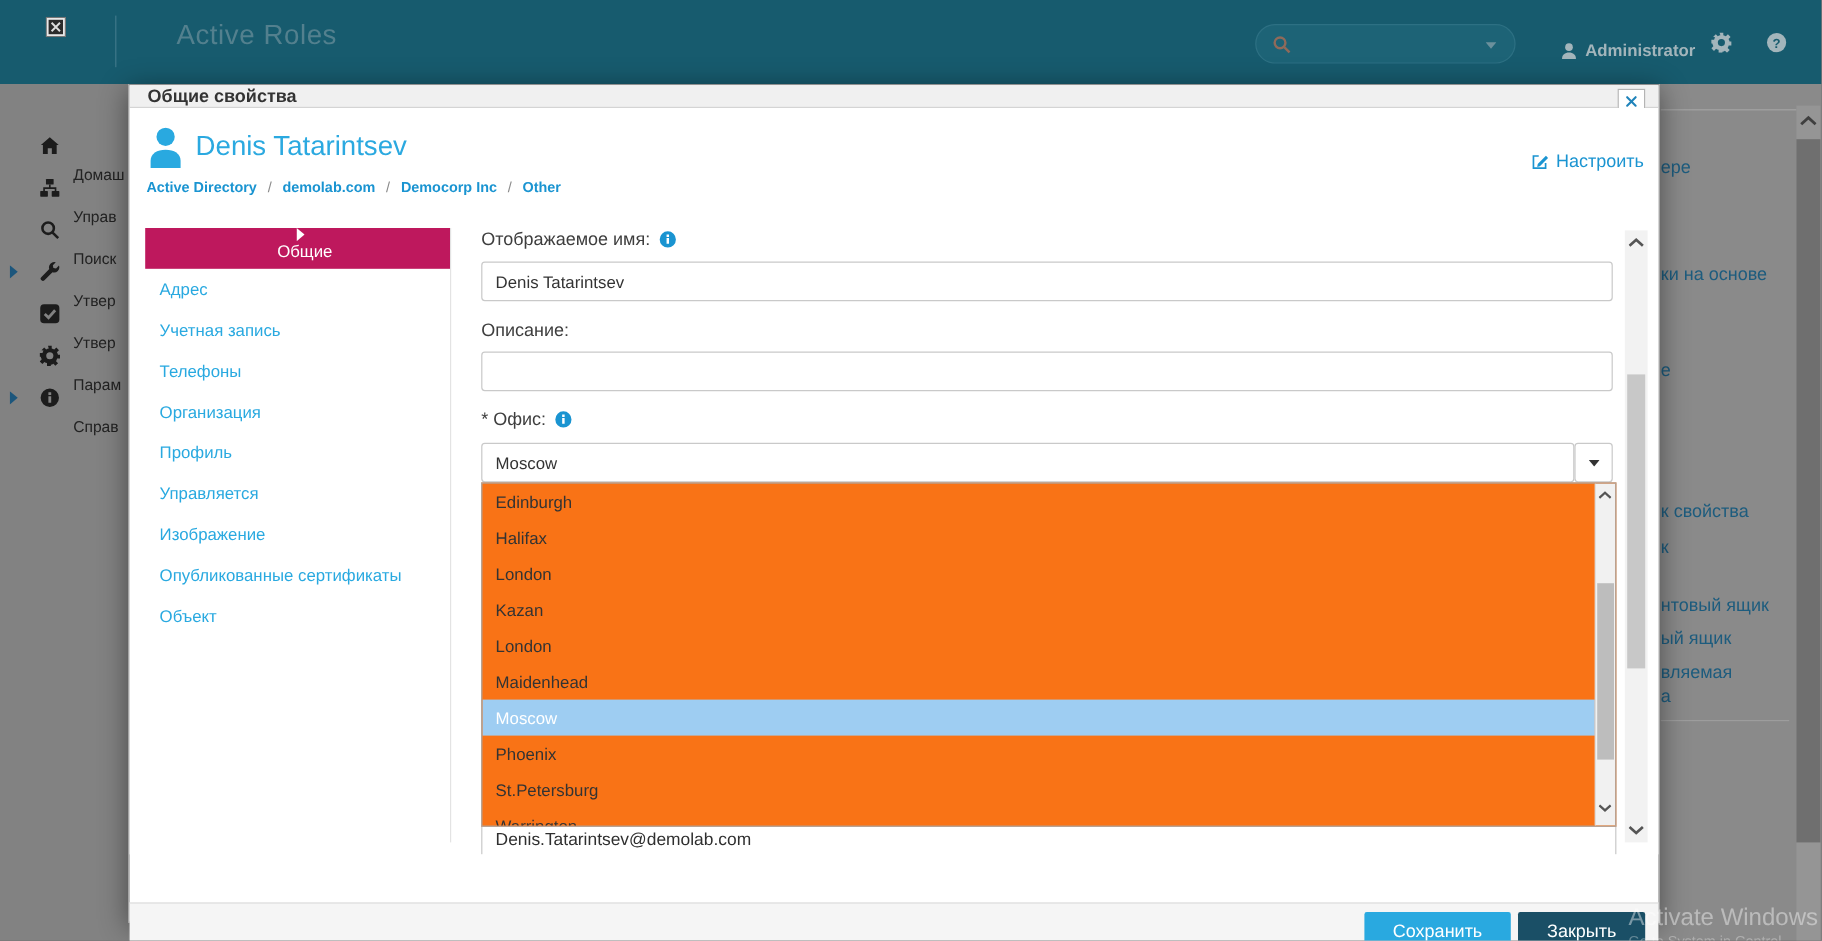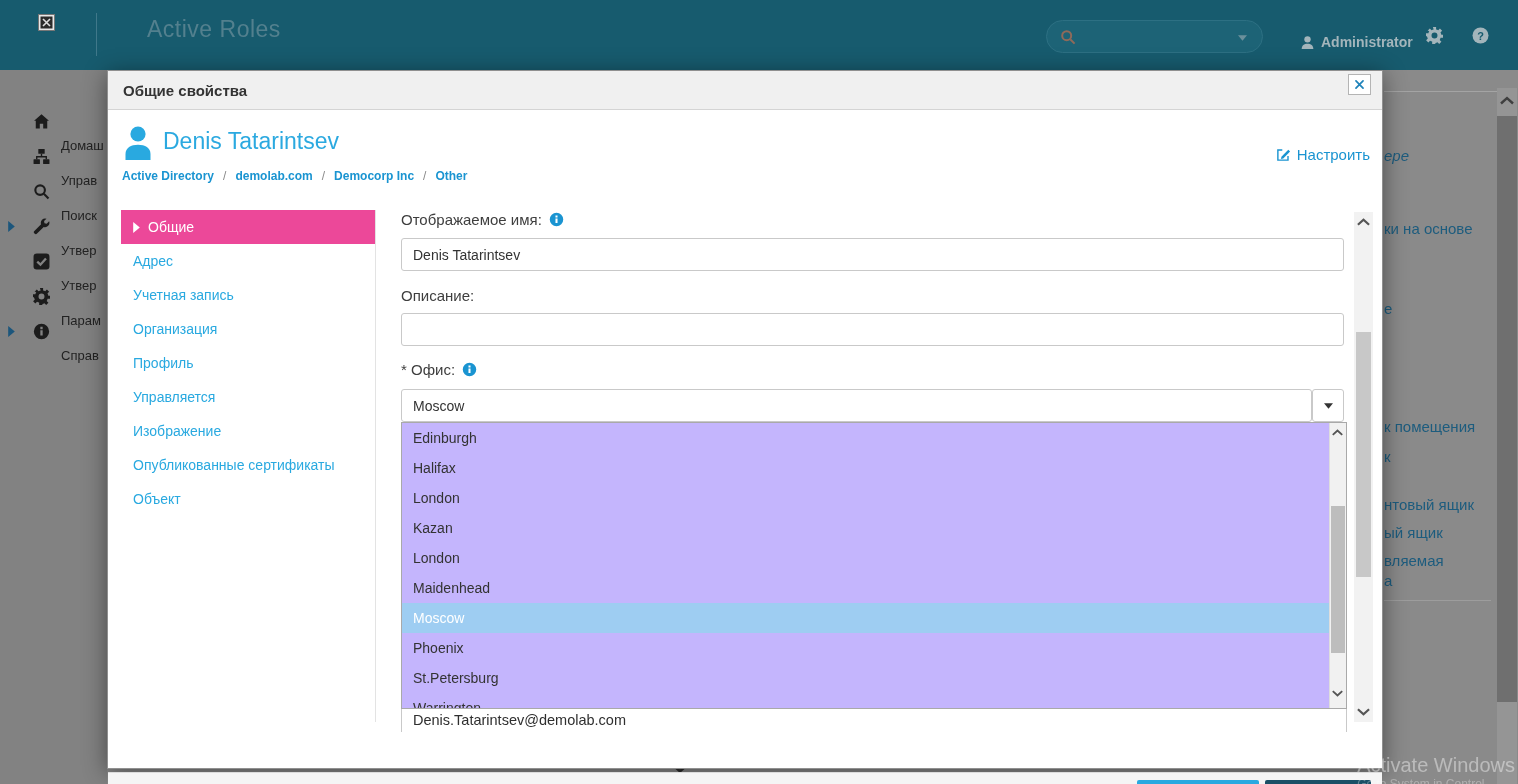--- a/index.html
+++ b/index.html
@@ -37,51 +37,51 @@
   .panel-divider{position:absolute;left:1277px;top:530px;width:107px;height:1px;background:#9d9d9d;}
   .bg-chevron{position:absolute;left:565px;top:694px;width:16px;height:9px;color:#2b2b2b;cursor:pointer;}
   .bg-teal-frag{position:absolute;left:303px;top:706px;width:12px;height:7px;background:#1f7d9c;}
   .bg-bottomline{position:absolute;left:145px;top:710px;width:655px;height:1px;background:#737373;}
   .page-scrollbar{position:absolute;left:1390px;top:18px;width:20px;bottom:0;background:#959595;cursor:pointer;}
   .ps-up{position:absolute;top:8px;left:3px;width:14px;height:9px;color:#3f3f3f;}
   .ps-thumb{position:absolute;top:28px;left:0;right:0;height:586px;background:#6f6f6f;}
 
   
   .modal{position:absolute;left:107px;top:70px;width:1276px;height:699px;background:#fff;border:1px solid #909090;box-shadow:0 4px 22px rgba(0,0,0,.45);z-index:40;}
-  .modal-titlebar{position:relative;height:39px;background:#f0f0f0;border-bottom:1px solid #d4d4d4;display:flex;align-items:center;padding-left:15px;}
+  .modal-titlebar{position:relative;height:19px;background:#f0f0f0;border-bottom:1px solid #d4d4d4;display:flex;align-items:center;padding-left:15px;}
   .modal-title{font-size:15px;font-weight:700;color:#333;}
   .modal-close{position:absolute;right:11px;top:3px;width:23px;height:21px;background:#fff;border:1px solid #b4b4b4;color:#1f83ba;display:flex;align-items:center;justify-content:center;cursor:pointer;padding:0;}
   .close-ic{width:11px;height:11px;}
   .modal-body{position:relative;height:622px;background:#fff;overflow:hidden;}
   .avatar{position:absolute;left:17px;top:16px;width:26px;height:34px;color:#29a9e0;}
   .user-name{position:absolute;left:55px;top:18px;margin:0;font-size:23px;font-weight:400;color:#2ba9e0;}
   .customize{position:absolute;right:12px;top:36px;display:flex;align-items:center;gap:6px;color:#1a94d1;font-size:15px;cursor:pointer;text-decoration:none;}
   .edit-ic{width:15px;height:15px;}
   .breadcrumb{position:absolute;left:14px;top:59px;font-size:12px;font-weight:700;color:#1a94d1;display:flex;align-items:center;}
   .crumb{cursor:pointer;text-decoration:none;color:#1a94d1;}
   .crumb + .crumb::before{content:"/";color:#8a8a8a;font-weight:400;margin:0 9px;}
   .tabs{position:absolute;left:13px;top:100px;width:255px;height:512px;border-right:1px solid #e3e3e3;}
   .tab{height:34px;display:flex;align-items:center;padding-left:12px;color:#29a9e0;font-size:14px;cursor:pointer;}
   .tab-caret{display:none;width:7px;height:11px;margin-right:8px;}
-  .tab.active{background:#ec4899;color:#fff;}
+  .tab.active{background:#be185d;color:#fff;flex-direction:column;}
   .tab.active .tab-caret{display:block;}
   .form{position:absolute;left:293px;top:0;width:943px;}
   .f-label{position:absolute;left:0;display:flex;align-items:center;gap:7px;font-size:15px;color:#3e3e3e;}
   .info-ic{width:15px;height:15px;color:#1a94d1;cursor:pointer;}
   .l-name{top:101px;}
   .l-desc{top:177px;}
   .l-office{top:251px;}
   .f-input{position:absolute;left:0;width:100%;height:33px;border:1px solid #c9c9c9;border-radius:3px;font-size:14px;color:#333;padding:0 11px;font-family:inherit;background:#fff;outline:none;}
   .i-name{top:128px;}
   .i-desc{top:203px;}
   .combo{position:absolute;left:0;top:279px;width:100%;height:33px;}
   .i-office{top:0;width:calc(100% - 32px);}
   .combo-btn{position:absolute;right:0;top:0;width:32px;height:33px;background:#fff;border:1px solid #c9c9c9;border-radius:3px;display:flex;align-items:center;justify-content:center;cursor:pointer;padding:0;}
   .combo-caret{width:9px;height:6px;color:#333;}
-  .dropdown{position:absolute;left:293px;top:312px;width:946px;height:287px;background:#c4b5fd;border:1px solid #a9a9a9;z-index:6;overflow:hidden;}
+  .dropdown{position:absolute;left:293px;top:312px;width:946px;height:287px;background:#f97316;border:1px solid #a9a9a9;z-index:6;overflow:hidden;}
   .dd-items{position:absolute;inset:0;}
   .dd-item{height:30px;line-height:30px;padding-left:11px;font-size:14px;color:#333;width:calc(100% - 17px);cursor:pointer;white-space:nowrap;}
   .dd-item.selected{background:#9ecdf2;color:#fff;}
   .dd-scroll{position:absolute;right:0;top:0;bottom:0;width:17px;background:#f1f1f1;border-left:1px solid #ddd;cursor:pointer;}
   .dd-up{position:absolute;top:6px;left:2px;width:11px;height:7px;color:#555;}
   .dd-down{position:absolute;bottom:11px;left:2px;width:11px;height:7px;color:#555;}
   .dd-thumb{position:absolute;top:83px;left:1px;right:1px;height:147px;background:#bdbdbd;}
   .email-row{position:absolute;left:293px;top:599px;width:946px;height:23px;background:#fff;border-left:1px solid #c9c9c9;border-right:1px solid #c9c9c9;font-size:14.5px;color:#2f2f2f;padding:3px 0 0 11px;overflow:hidden;z-index:4;cursor:text;}
   .modal-scrollbar{position:absolute;left:1246px;top:102px;width:19px;height:510px;background:#f2f2f2;cursor:pointer;}
   .ms-up{position:absolute;top:6px;left:3px;width:13px;height:8px;color:#555;}
@@ -232,27 +232,27 @@
           </svg>
         </span>
         <span class="side-label">Справ</span>
       </div>
     </nav>
 
   <div class="bg-main">
     <div class="panel-line"></div>
     <div class="right-links">
 
-        <a class="bg-link" style="top: 77px; font-style: italic;">ере</a>
+        <a class="bg-link" style="top: 61px;">ере</a>
 
         <a class="bg-link" style="top: 150px;">ки на основе</a>
 
         <a class="bg-link" style="top: 230px;">е</a>
 
-        <a class="bg-link" style="top: 348px;">к помещения</a>
+        <a class="bg-link" style="top: 348px;">к свойства</a>
 
         <a class="bg-link" style="top: 378px;">к</a>
 
         <a class="bg-link" style="top: 426px;">нтовый ящик</a>
 
         <a class="bg-link" style="top: 454px;">ый ящик</a>
 
         <a class="bg-link" style="top: 482px;">вляемая</a>
 
         <a class="bg-link" style="top: 502px;">а</a>
@@ -329,20 +329,24 @@
           <div class="tab">
 
             <span>Адрес</span>
           </div>
 
           <div class="tab">
 
             <span>Учетная запись</span>
           </div>
 
+          <div class="tab">
+
+            <span>Телефоны</span>
+          </div>
 
           <div class="tab">
 
             <span>Организация</span>
           </div>
 
           <div class="tab">
 
             <span>Профиль</span>
           </div>

